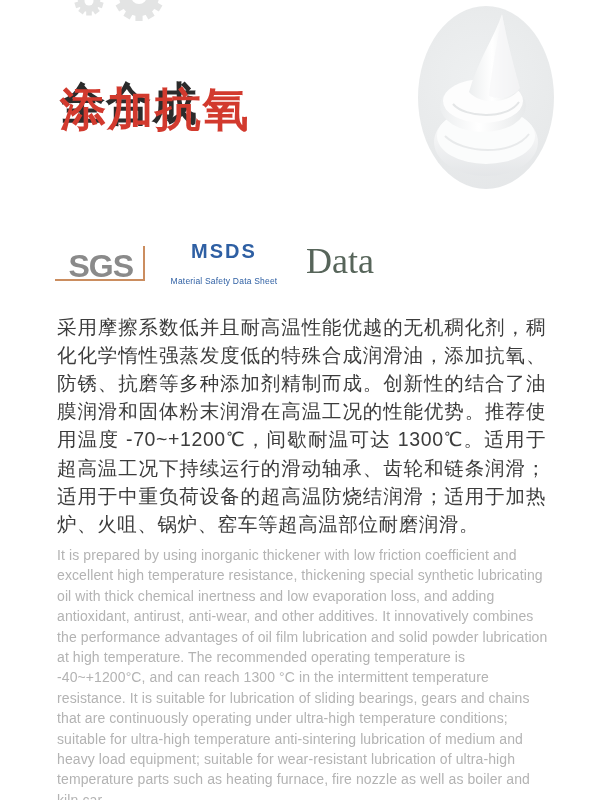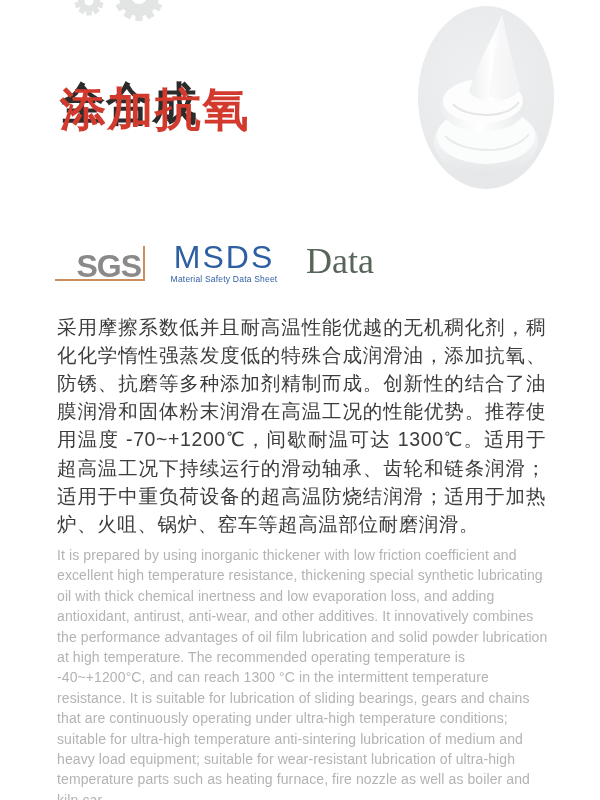--- a/index.html
+++ b/index.html
@@ -65,39 +65,39 @@
     width: 88px; height: 33px;
     border-bottom: 2px solid #cb8d5f;
     border-right: 2px solid #cb8d5f;
     display: flex; align-items: flex-end; justify-content: flex-end;
   }
   .logo-sgs .sgs-text {
     font-size: 32px; font-weight: bold;
     letter-spacing: -1px;
     color: #8a8a8a;
     line-height: 0.82;
-    padding-right: 2px;
+    padding-right: 10px;
   }
   .logo-msds {
     position: absolute; left: 169px; top: 241px;
     width: 110px; text-align: center;
   }
   .logo-msds .msds-text {
-    font-size: 32px; font-weight: normal;
+    font-size: 20px; font-weight: bold;
     letter-spacing: 2px;
     color: #2e5fa3;
     line-height: 1.0;
     display: block;
   }
   .logo-msds .msds-sub {
     font-size: 8.5px;
     letter-spacing: 0.2px;
     color: #2e5fa3;
     display: block;
-    margin-top: 1px;
+    margin-top: 15px;
     white-space: nowrap;
   }
   .logo-rohs {
     position: absolute; left: 306px; top: 243px;
     font-family: "Liberation Serif", serif;
     font-size: 36px; line-height: 1.0;
     color: #57655a;
   }
 
   

